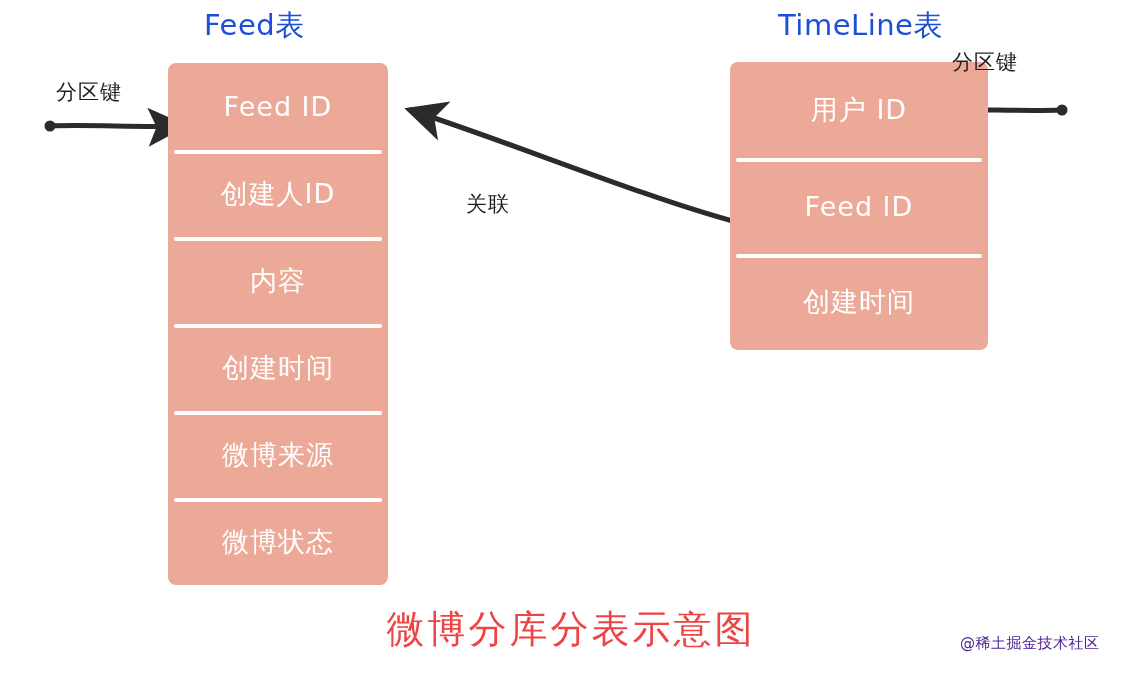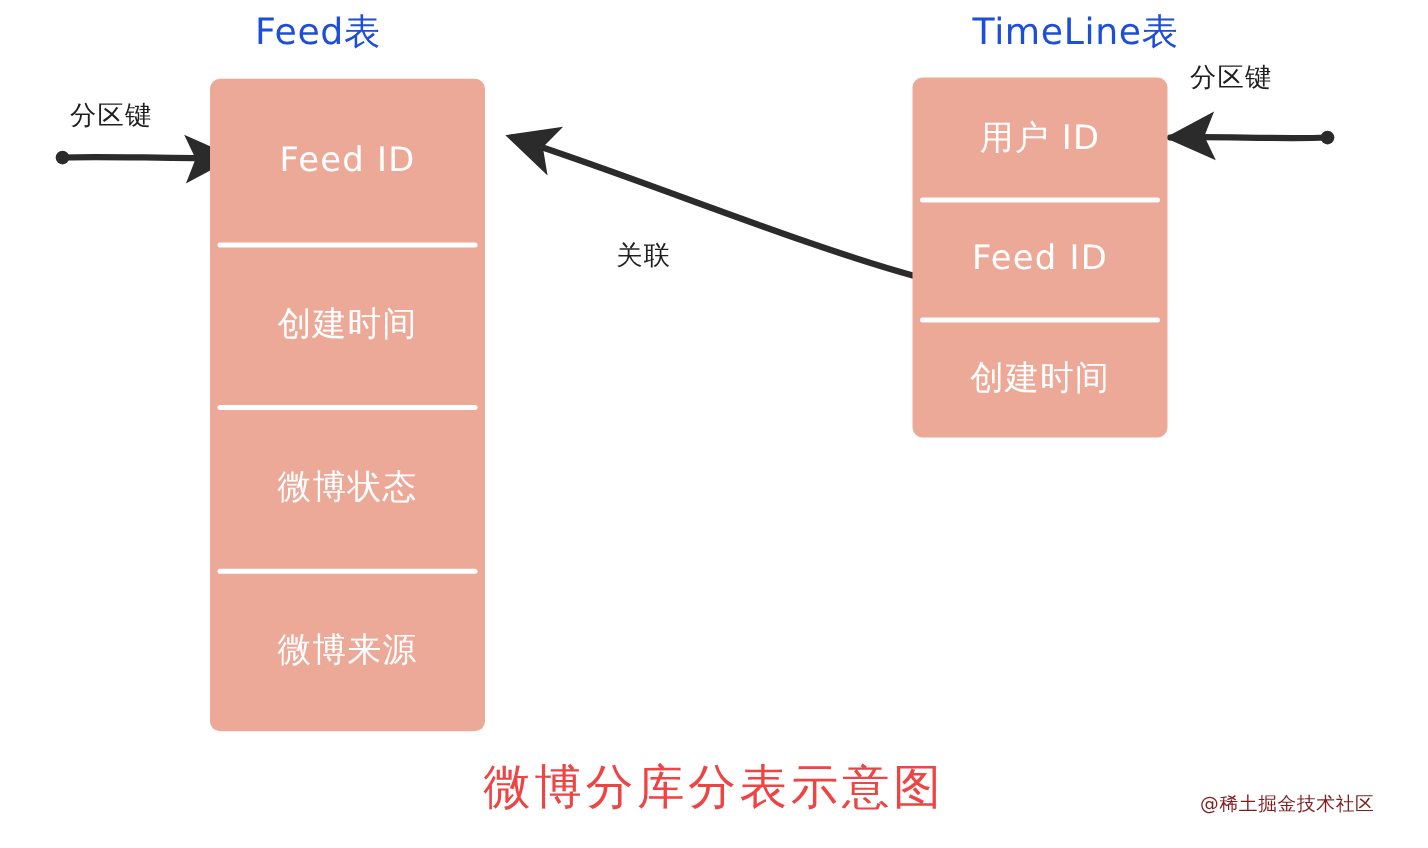--- a/index.html
+++ b/index.html
@@ -47,21 +47,21 @@
   }
   #card-feed {
     left: 168px;
     top: 63px;
     width: 220px;
     height: 522px;
   }
   #card-timeline {
     left: 730px;
     top: 62px;
-    width: 204px;
+    width: 258px;
     height: 288px;
     justify-content: space-between;
   }
 
   .table-row {
     position: relative;
     flex: 1 1 0;
     display: flex;
     align-items: center;
     justify-content: center;
@@ -87,39 +87,39 @@
   .annot-label {
     position: absolute;
     color: #1f1f1f;
     font-size: 21px;
     letter-spacing: 1px;
     white-space: nowrap;
     font-family: "DejaVu Sans", "Liberation Sans", sans-serif;
   }
   #label-pk-left   { left: 56px;  top: 78px; }
   #label-pk-right  { left: 952px; top: 48px; }
-  #label-relation  { left: 493px; top: 190px; }
+  #label-relation  { left: 466px; top: 190px; }
 
   
   #caption {
     position: absolute;
     left: 0;
     right: 0;
     top: 604px;
     text-align: center;
     color: #ef4444;
     font-size: 38px;
     letter-spacing: 3px;
     font-family: "DejaVu Sans", "Liberation Sans", sans-serif;
   }
   #watermark {
     position: absolute;
     left: 960px;
     top: 634px;
-    color: #7f1d1d;
+    color: #4c1d95;
     font-size: 15px;
     letter-spacing: 0.5px;
     white-space: nowrap;
     font-family: "DejaVu Sans", "Liberation Sans", sans-serif;
   }
 </style>
 </head>
 <body>
 
 <svg id="canvas" viewBox="0 0 1142 678" xmlns="http://www.w3.org/2000/svg">
@@ -149,23 +149,25 @@
     <circle cx="736" cy="222" r="5.5" fill="#2b2b2b"></circle>
     <path d="M736,222 C 640,196 510,142 410,110" stroke="#2b2b2b" stroke-width="5" fill="none" stroke-linecap="round" marker-end="url(#arrowhead-d)"></path>
   </g>
 </svg>
 
 <div class="table-title" id="title-feed">Feed表</div>
 <div class="table-title" id="title-tl">TimeLine表</div>
 
 <div class="table-card" id="card-feed">
   <div class="table-row">Feed ID</div>
+  <div class="table-row">创建人ID</div>
+  <div class="table-row">内容</div>
   <div class="table-row">创建时间</div>
+  <div class="table-row">微博来源</div>
   <div class="table-row">微博状态</div>
-  <div class="table-row">微博来源</div>
 </div>
 
 <div class="table-card" id="card-timeline">
   <div class="table-row">用户 ID</div>
   <div class="table-row">Feed ID</div>
   <div class="table-row">创建时间</div>
 </div>
 
 <div class="annot-label" id="label-pk-left">分区键</div>
 <div class="annot-label" id="label-pk-right">分区键</div>

